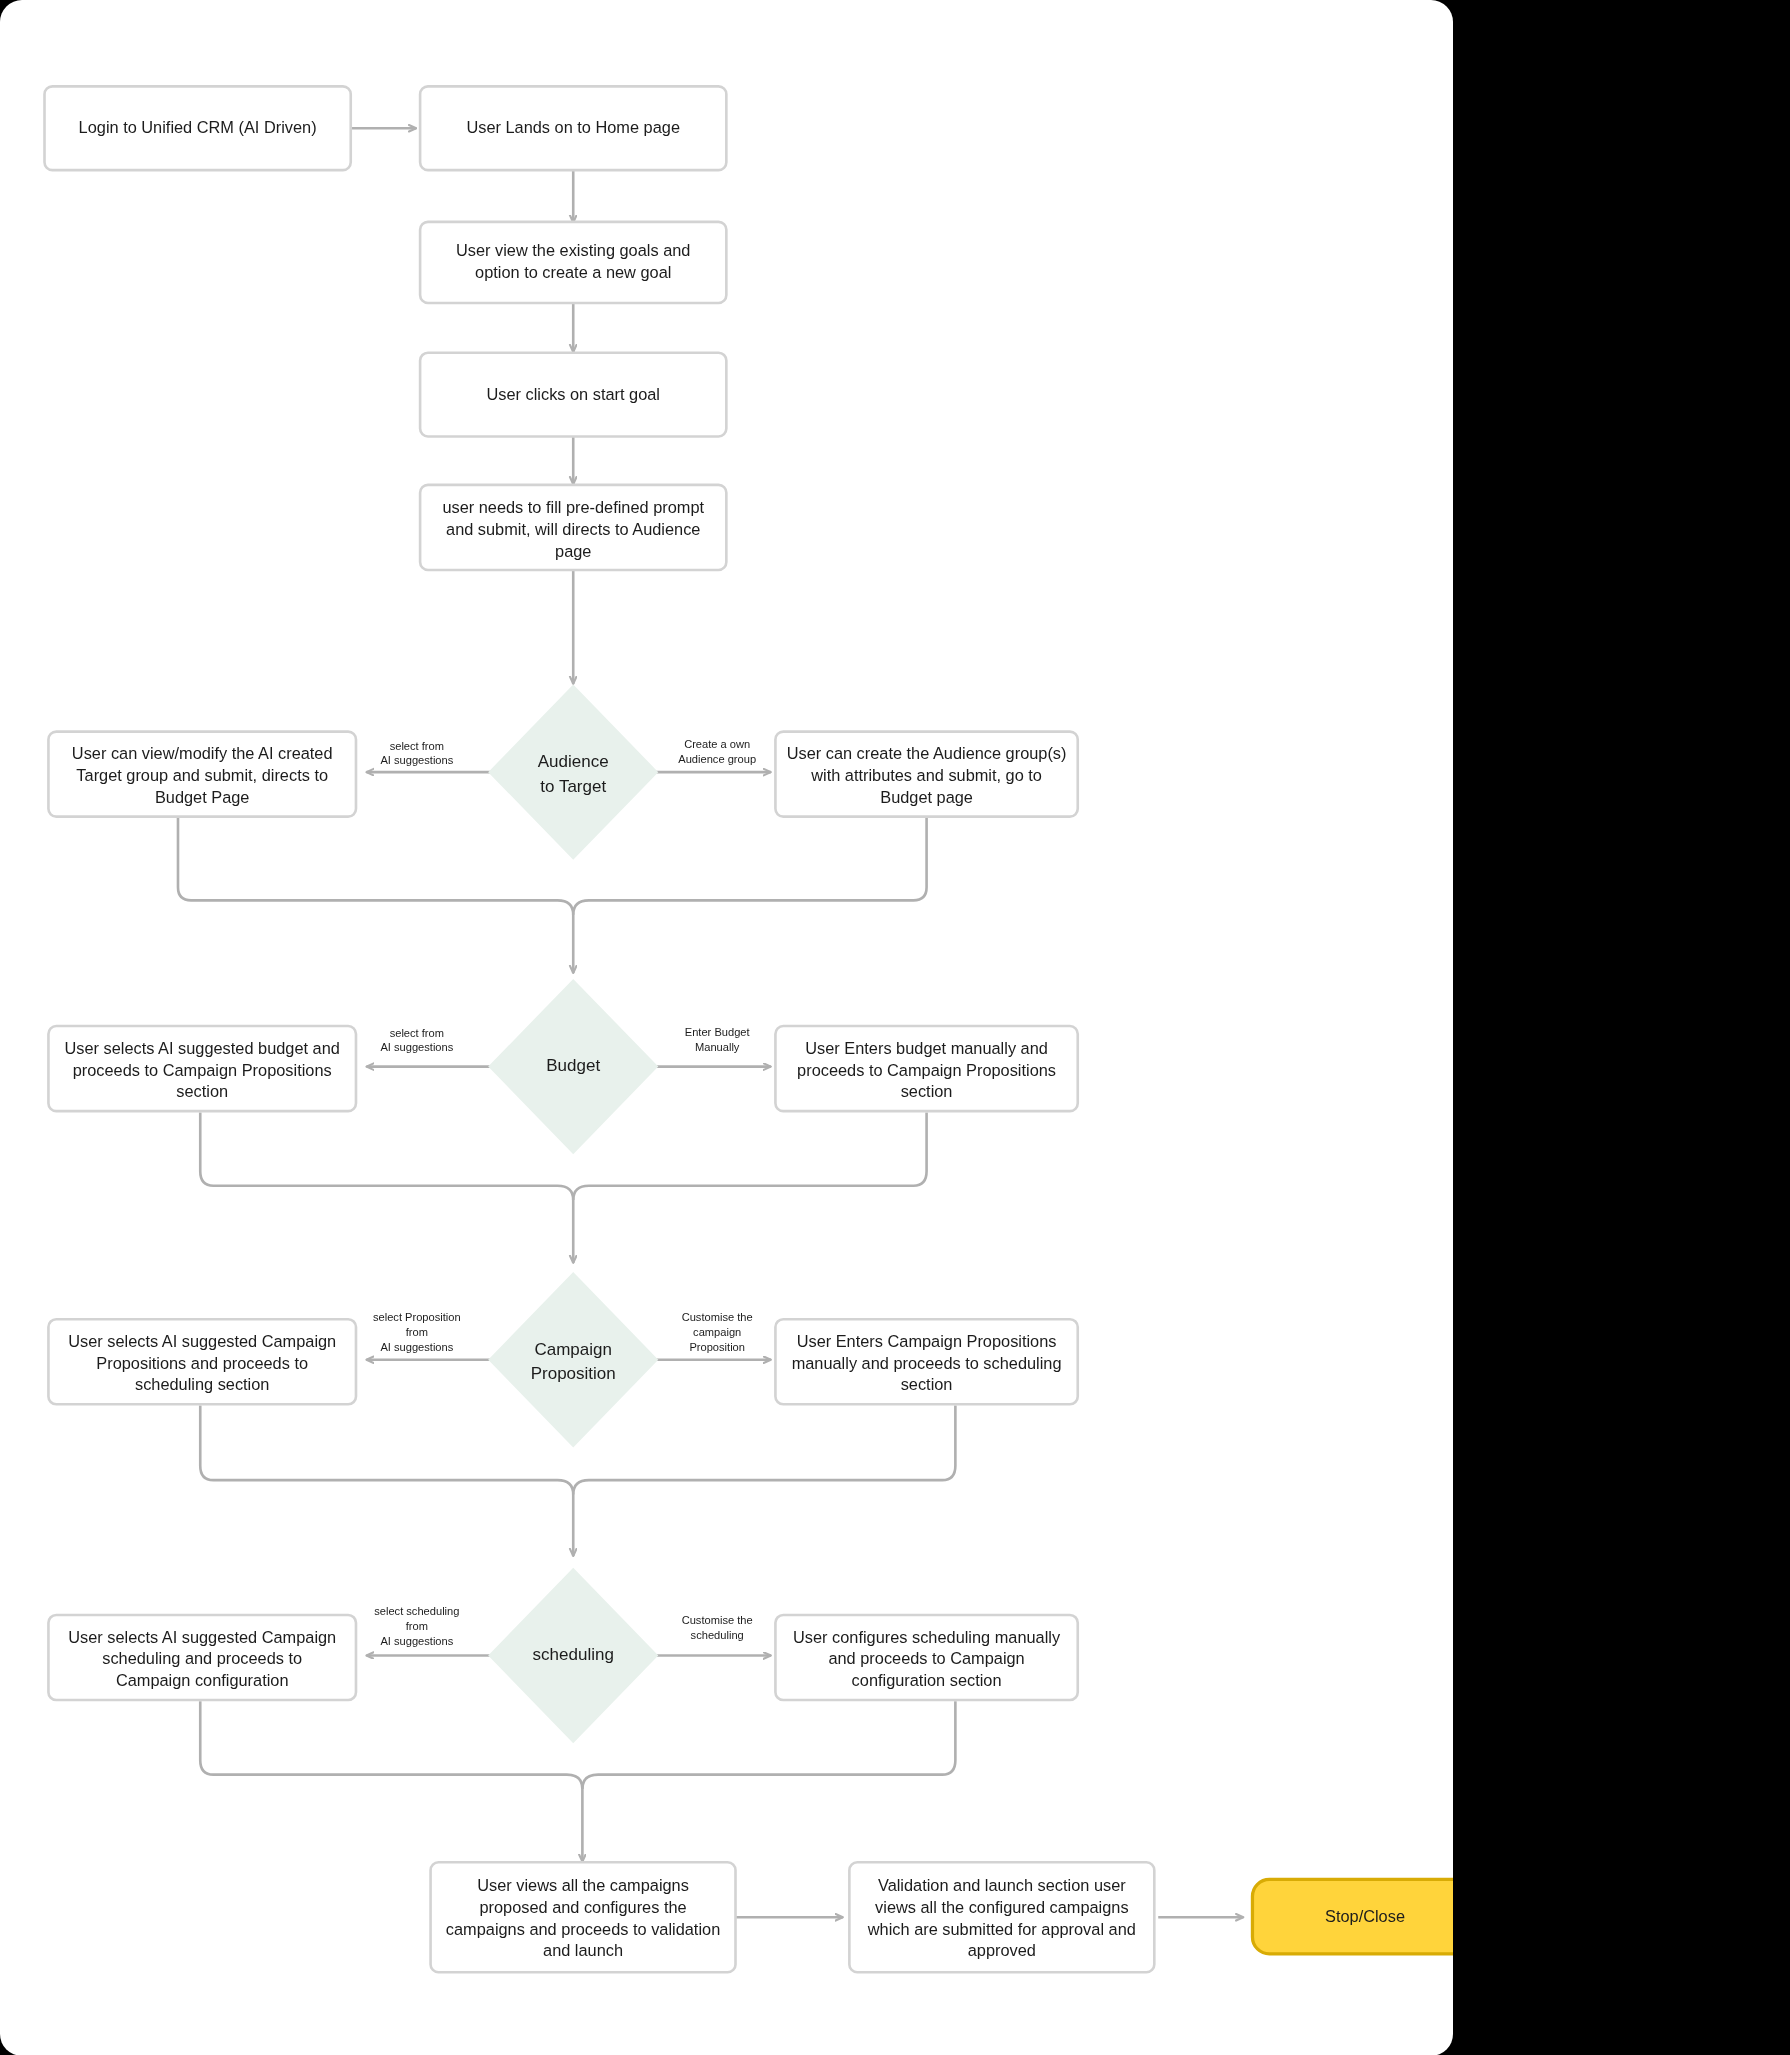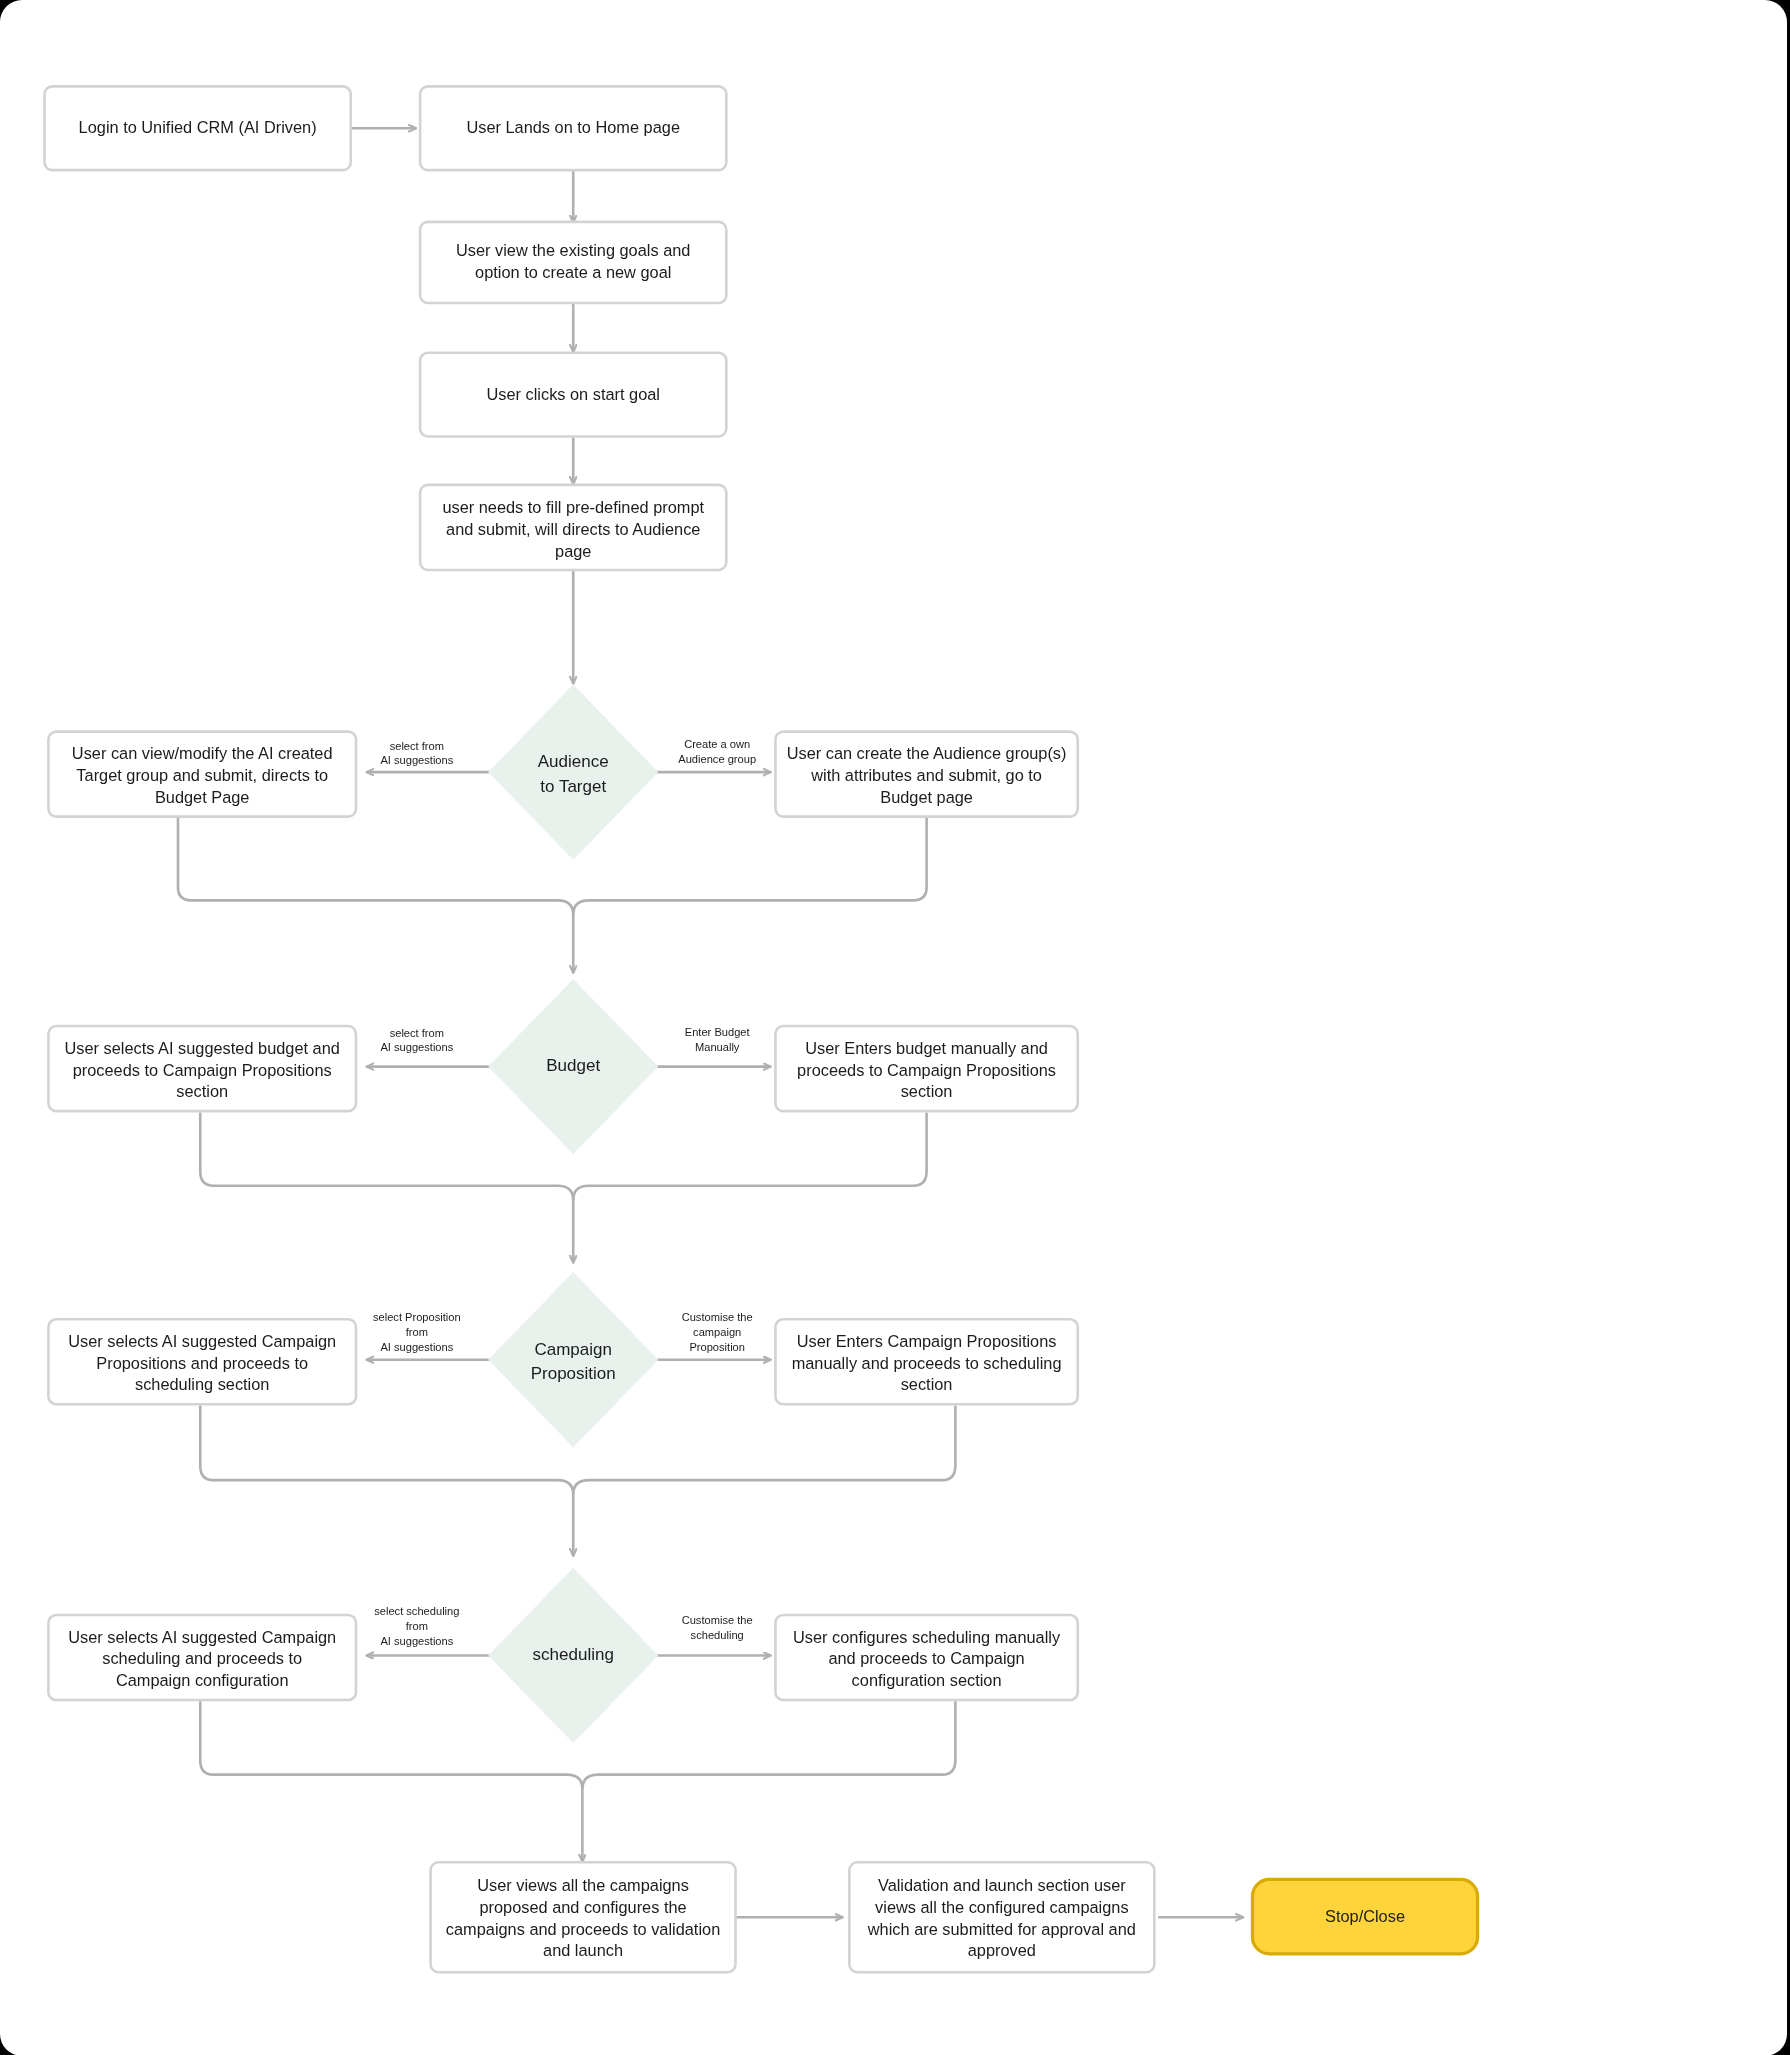--- a/index.html
+++ b/index.html
@@ -6,21 +6,21 @@
   html, body {
     margin: 0;
     padding: 0;
     background: #000000;
     width: 1791px;
     height: 2056px;
     overflow: hidden;
   }
   #page {
     position: relative;
-    width: 1787px;
+    width: 1453px;
     height: 2056px;
     background: #ffffff;
     border-radius: 22px;
     overflow: hidden;
     font-family: "Liberation Sans", "DejaVu Sans", sans-serif;
   }
   #flow {
     display: block;
     width: 1791px;
     height: 2056px;

